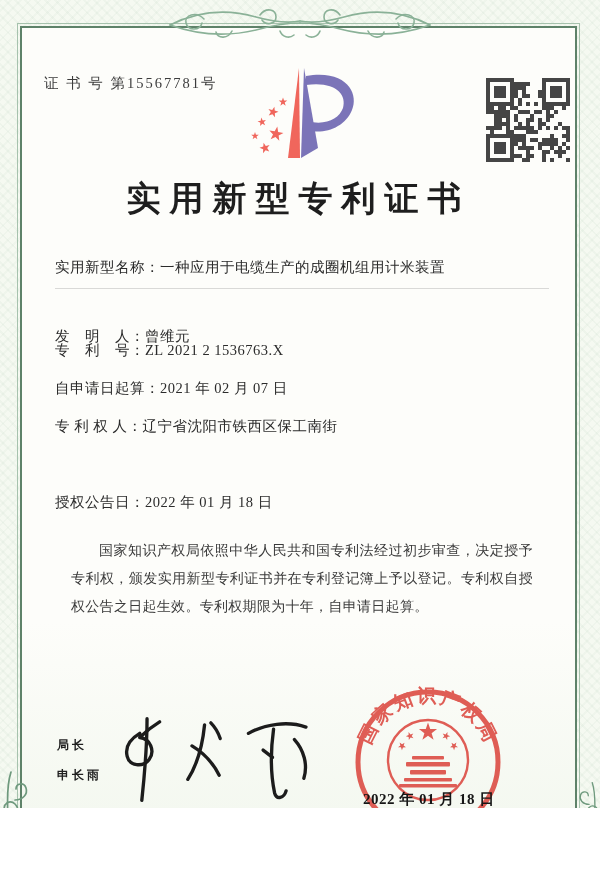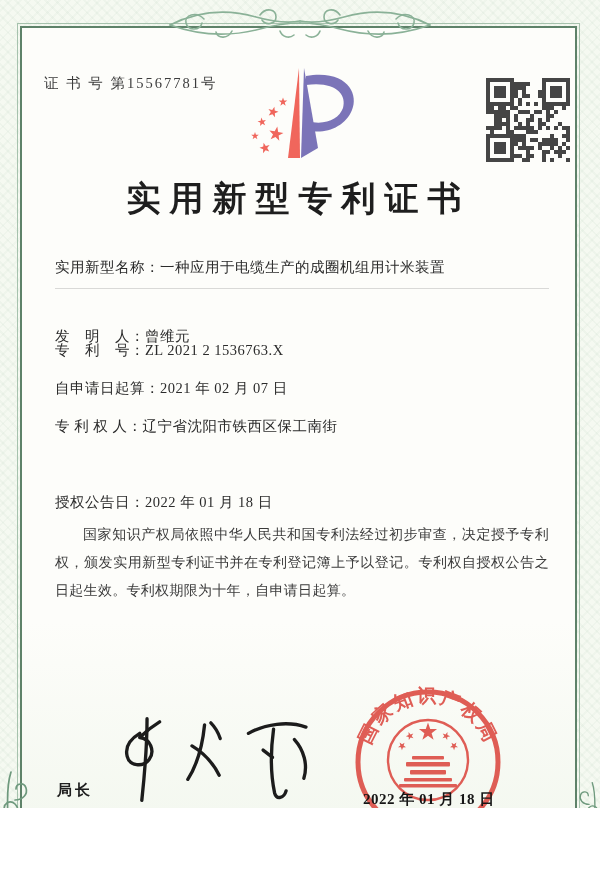--- a/index.html
+++ b/index.html
@@ -31,22 +31,22 @@
   }
   .field-row{left:55px; width:494px; font-size:14.5px; letter-spacing:.5px; white-space:nowrap;}
   .field-row .lbl{color:#2b2b2b;}
   .field-row .val{color:#2b2b2b;}
   .row0{top:258px; padding-bottom:11px; border-bottom:1px solid rgba(110,110,110,.25);}
   .row1{top:319px;margin-top:8px;} .row2{top:341px;} .row3{top:379px;}
   .row4{top:417px;} .row5{top:455px;} .row6{top:493px;}
   .grant-pair{position:absolute; left:255px; top:0; white-space:nowrap;}
   .paras{left:55px; top:521px; width:494px; font-size:14px; line-height:28px;
          color:#3a3a3a; letter-spacing:.3px; text-align:justify;}
-  .paras p{margin:0; text-indent:2em;}
-  .director{left:57px; top:775px; font-size:15px; font-weight:600;
+  .paras p{margin:16px; text-indent:2em;}
+  .director{left:57px; top:730px; font-size:12px; font-weight:600;
             letter-spacing:3px; line-height:30px; color:#202020;}
   .signature{left:100px; top:710px; width:230px; height:100px;}
   .seal{left:352px; top:686px; width:152px; height:152px; opacity:.92; z-index:4;}
   .seal-date{left:363px; top:790px; width:150px; font-size:15px; font-weight:600;
              color:#161616; letter-spacing:.5px; z-index:5; white-space:nowrap;}
   .footer{left:0; right:38px; top:835px; text-align:center; font-size:12.5px;
           letter-spacing:3px; color:#3b3b3b;}
   .orn-top{left:168px; top:1px; width:264px; height:46px; z-index:4;}
   .orn-bl{left:1px; top:770px; width:100px; height:100px; z-index:4;}
   .orn-br{left:522px; top:772px; width:78px; height:96px; z-index:4; transform:scaleX(-1);}

